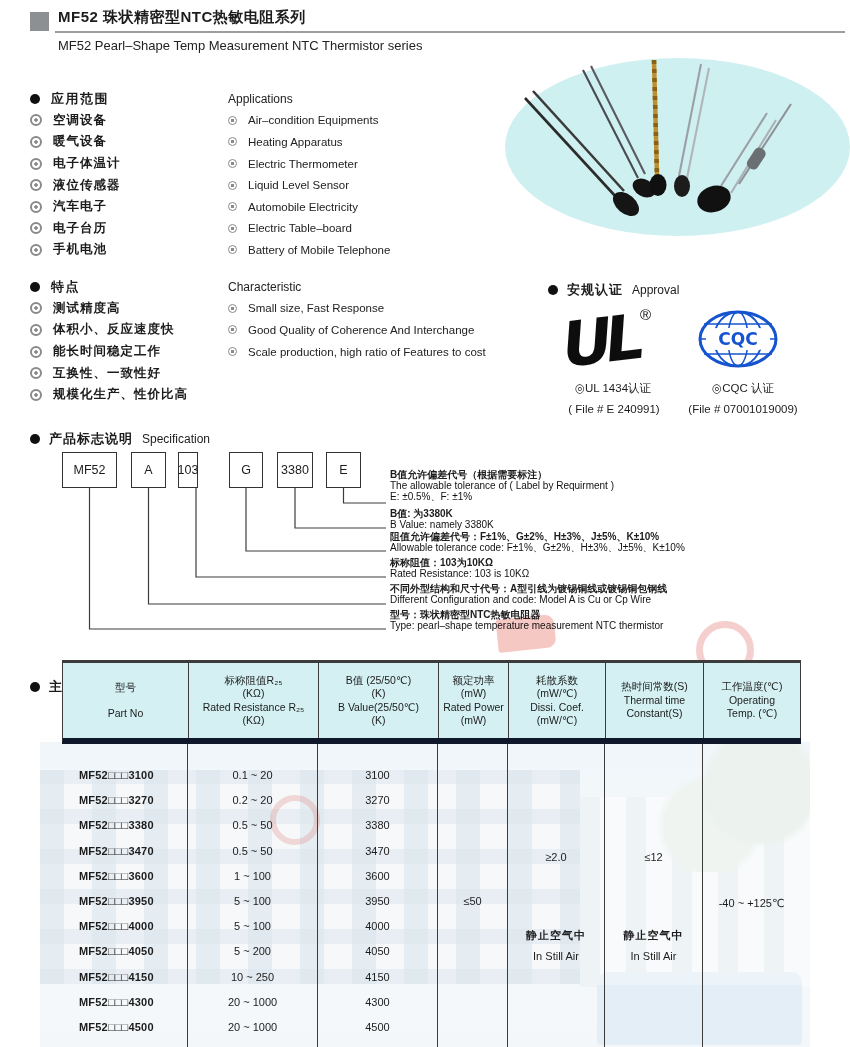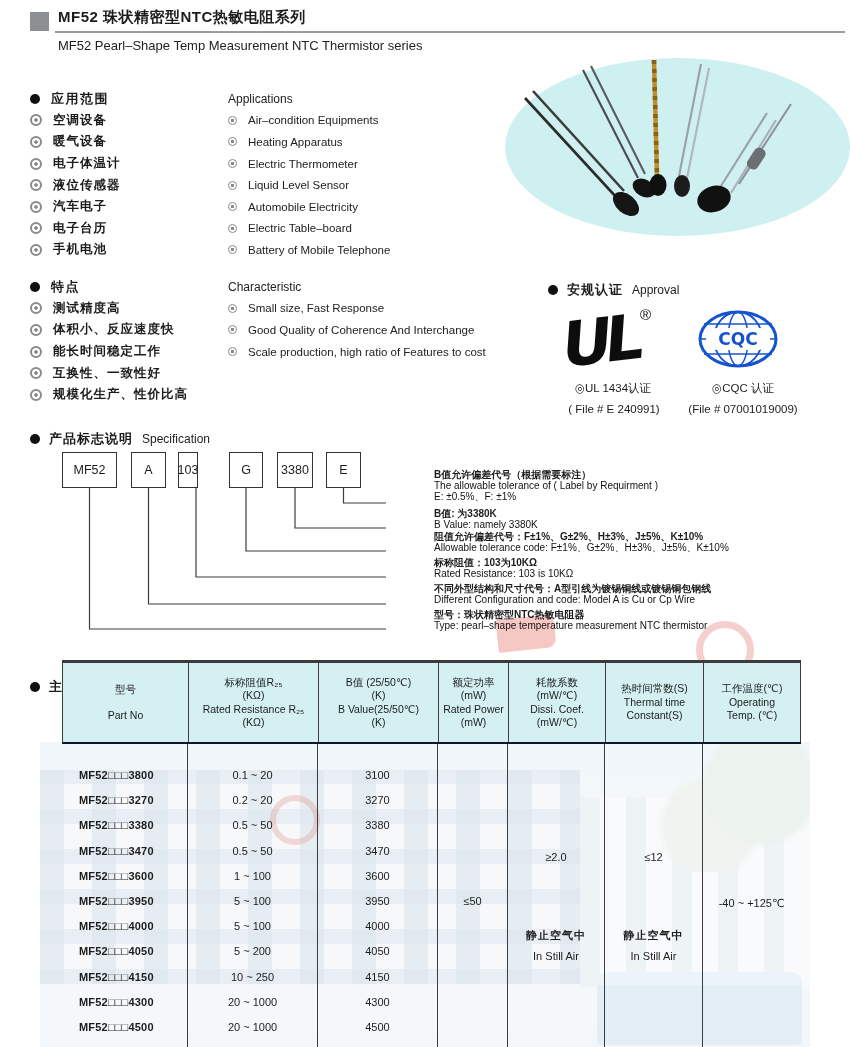--- a/index.html
+++ b/index.html
@@ -60,29 +60,29 @@
   .appr-zh{font-size:13px;font-weight:bold;letter-spacing:1px;}
   .appr-en{font-size:12px;}
   .cert-label{font-size:11.5px;text-align:center;}
   .cert-file{font-size:11.5px;text-align:center;}
 
   
   .spec-head{left:30px;top:430px;display:flex;align-items:center;gap:9px;}
   .spec-box{position:absolute;top:452px;height:36px;border:1.3px solid #333;background:#fff;
     display:flex;align-items:center;justify-content:center;font-size:12.5px;box-sizing:border-box;}
   .spec-lines{left:0;top:440px;pointer-events:none;}
-  .ann{position:absolute;left:390px;font-size:10px;line-height:10.9px;white-space:nowrap;margin-left:44px;}
+  .ann{position:absolute;left:390px;font-size:10px;line-height:10.9px;white-space:nowrap;}
   .ann .zh{font-weight:bold;}
   .ann .en{font-weight:normal;color:#111;}
 
   
   .tbl-head-title{left:30px;top:641px;display:flex;align-items:center;gap:9px;margin-top:37px;}
   .tbl{left:62px;top:660px;width:739px;height:387px;}
   .tbl-head{display:flex;height:84px;box-sizing:border-box;background:#d4f0f3;
-    border-top:3px solid #3c3c3c;border-bottom:2px solid #0f172a;border-left:1px solid #3c3c3c;}
+    border-top:3px solid #3c3c3c;border-bottom:6px solid #0f172a;border-left:1px solid #3c3c3c;}
   .th{box-sizing:border-box;border-right:1px solid #3c3c3c;display:flex;flex-direction:column;
     justify-content:center;align-items:center;text-align:center;font-size:10.5px;line-height:13.5px;flex:none;}
   .c1{width:126px;} .c2{width:130px;} .c3{width:120px;} .c4{width:70px;}
   .c5{width:97px;} .c6{width:98px;} .c7{width:97px;}
   .th .gap{height:12px;}
   .tbl-body{position:relative;height:303px;display:flex;}
   .td{position:relative;box-sizing:border-box;border-right:1px solid #3c3c3c;flex:none;}
   .td:last-child{border-right:none;}
   .td.first{border-left:none;}
   .stack{padding-top:19px;}
@@ -389,21 +389,21 @@
       </div>
       <div class="th c7">
         <div>工作温度(℃)</div>
         <div>Operating</div>
         <div>Temp. (℃)</div>
       </div>
     </div>
 
     <div class="tbl-body">
       <div class="td c1 first stack">
-        <div class="pn">MF52□□□3800</div>
+        <div class="pn">MF52□□□3100</div>
         <div class="pn">MF52□□□3270</div>
         <div class="pn">MF52□□□3380</div>
         <div class="pn">MF52□□□3470</div>
         <div class="pn">MF52□□□3600</div>
         <div class="pn">MF52□□□3950</div>
         <div class="pn">MF52□□□4000</div>
         <div class="pn">MF52□□□4050</div>
         <div class="pn">MF52□□□4150</div>
         <div class="pn">MF52□□□4300</div>
         <div class="pn">MF52□□□4500</div>

